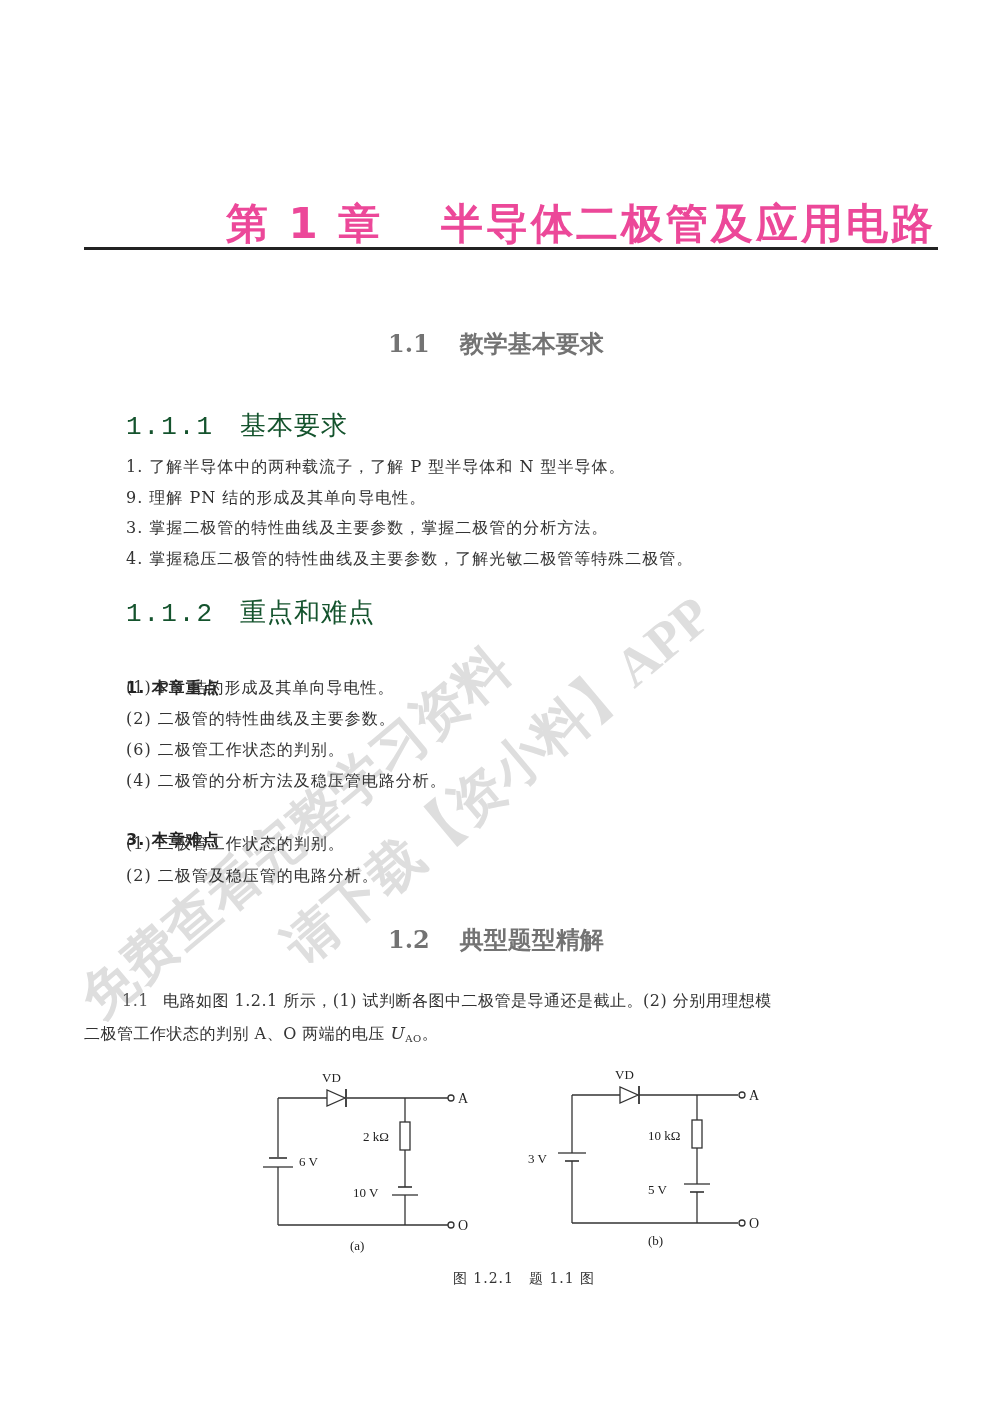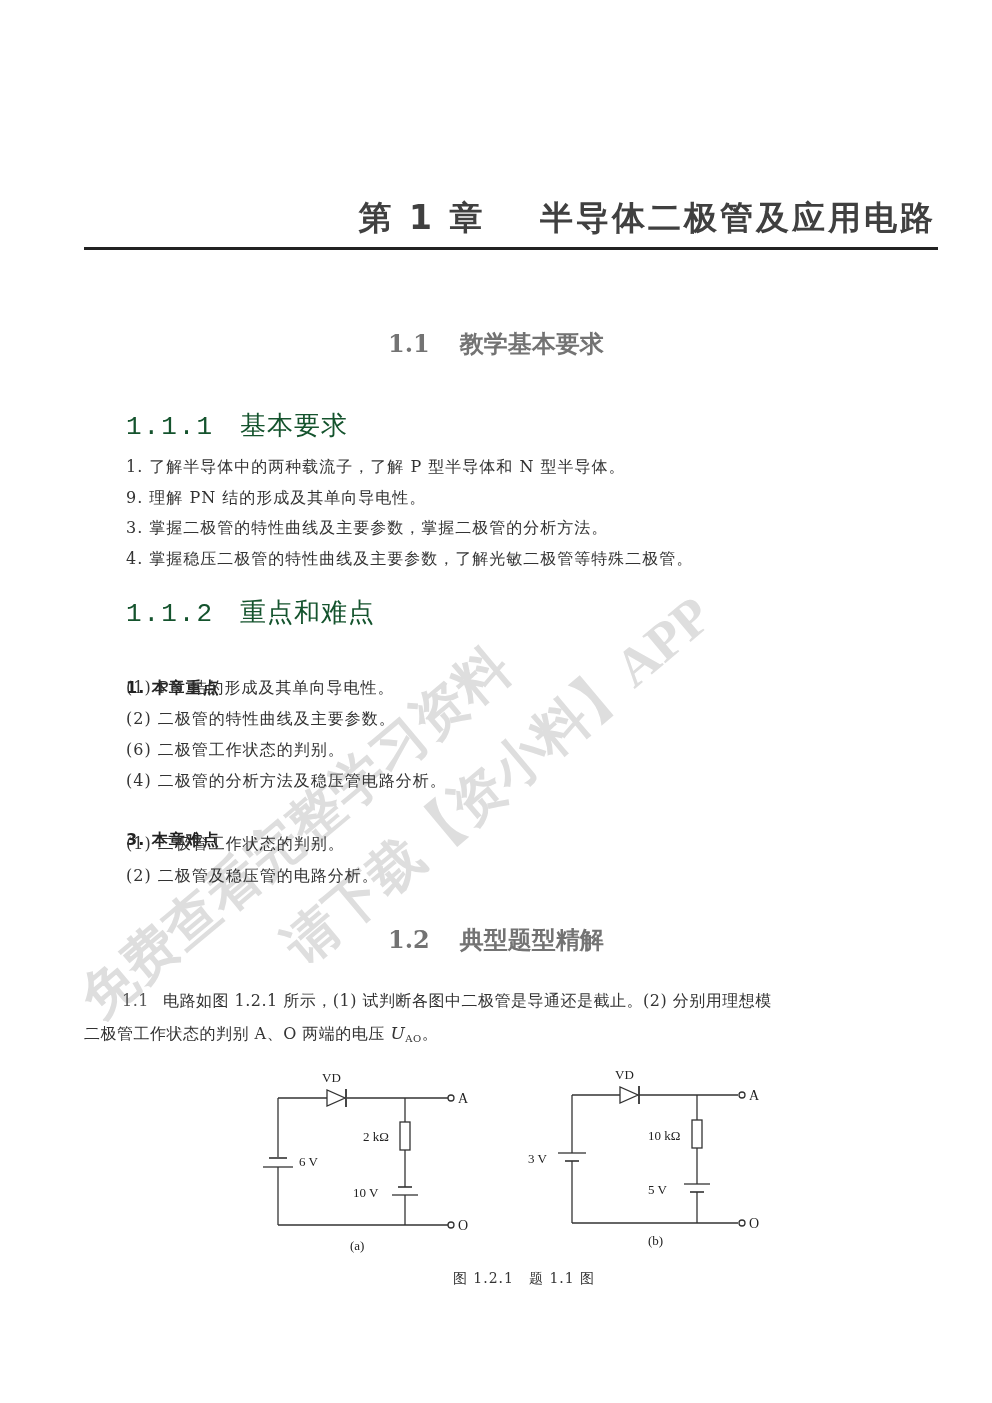--- a/index.html
+++ b/index.html
@@ -3,22 +3,22 @@
 <meta charset="utf-8">
 <style>
   html, body { margin: 0; padding: 0; }
   body {
     width: 992px; height: 1403px; position: relative; overflow: hidden;
     background: #ffffff; color: #222;
     font-family: "DejaVu Serif", "Liberation Serif", serif;
   }
   .abs { position: absolute; }
   .chapter-title {
-    right: 56px; top: 196px; font-size: 33px; font-weight: bold; letter-spacing: 3px;
-    font-family: "DejaVu Sans", "Liberation Sans", sans-serif; color: #404040; white-space: nowrap;
+    right: 56px; top: 196px; font-size: 42px; font-weight: bold; letter-spacing: 3px;
+    font-family: "DejaVu Sans", "Liberation Sans", sans-serif; color: #ec4899; white-space: nowrap;
   }
   .chapter-title .num { margin-right: 40px; }
   .chapter-rule { left: 84px; width: 854px; top: 247px; height: 3px; background: #222; }
   .section-title {
     font-size: 24px; font-weight: bold; color: #737373; white-space: nowrap;
     font-family: "DejaVu Sans", "Liberation Sans", sans-serif;
   }
   .section-title .sec-num { font-family: "DejaVu Serif", "Liberation Serif", serif; margin-right: 30px; }
   .subsection-title {
     left: 126px; font-size: 26px; color: #14532d; white-space: nowrap; letter-spacing: 1px;

